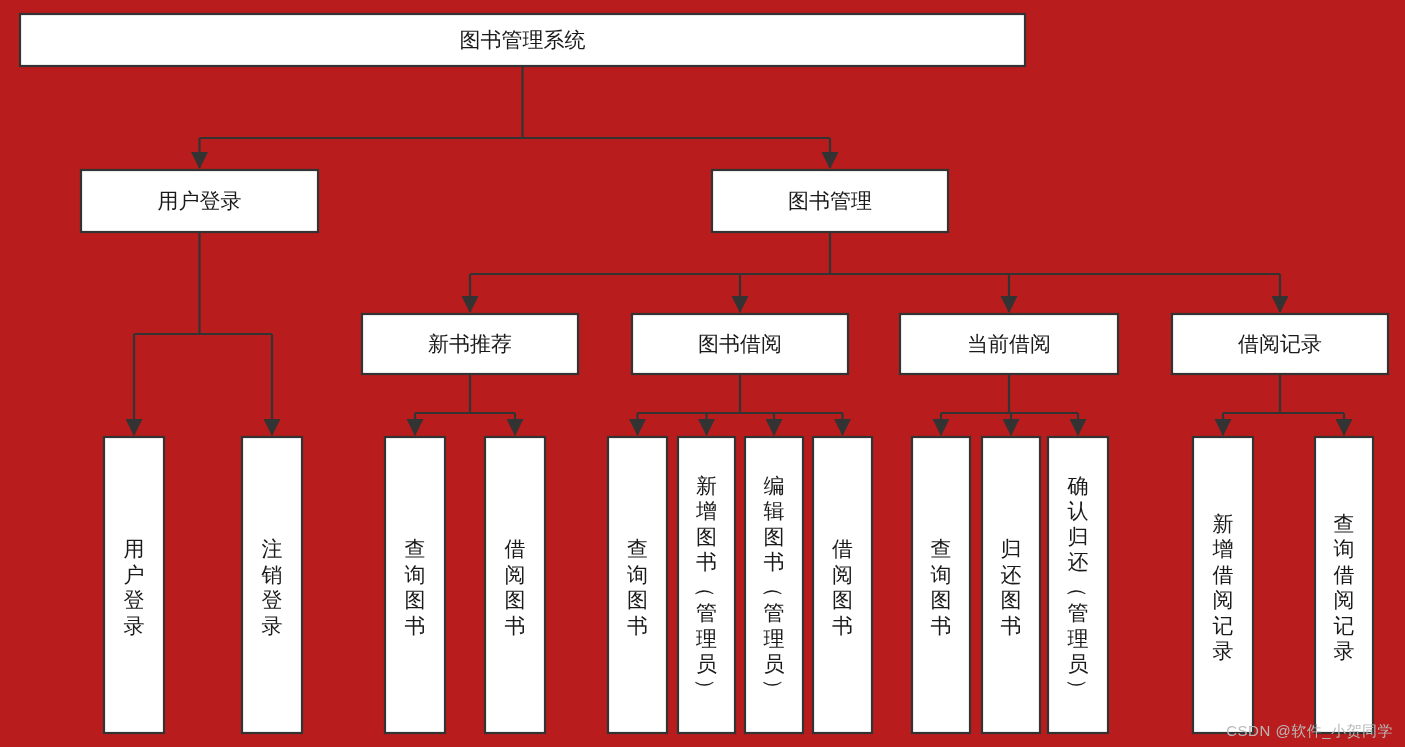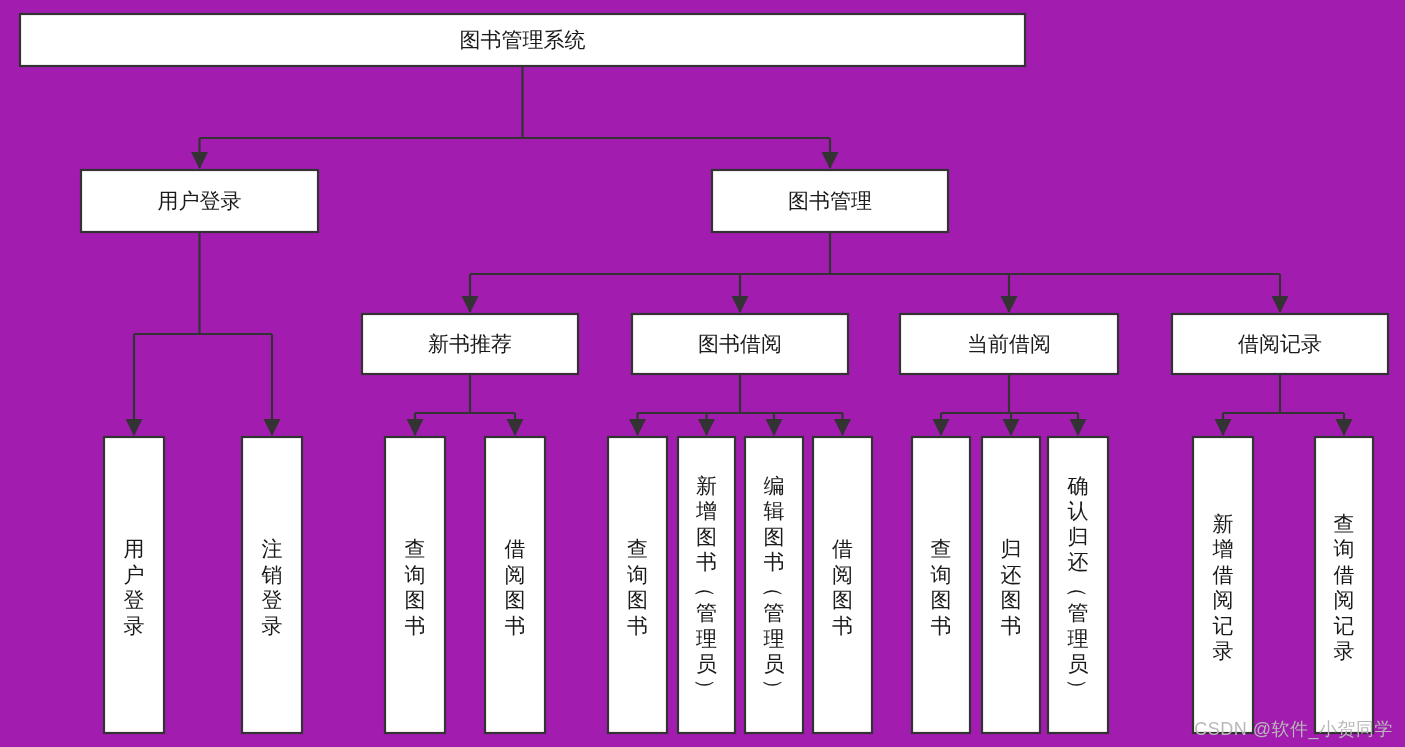--- a/index.html
+++ b/index.html
@@ -10,21 +10,21 @@
   body {
     width: 1405px;
     height: 747px;
     font-family: "Liberation Sans", "DejaVu Sans", sans-serif;
     overflow: hidden;
   }
   #diagram-root {
     position: relative;
     width: 1405px;
     height: 747px;
-    background: #a21caf;
+    background: #b91c1c;
   }
   svg#tree-svg {
     position: absolute;
     left: 0;
     top: 0;
     width: 1405px;
     height: 747px;
     display: block;
   }
   .node-rect {
@@ -47,21 +47,21 @@
     font-size: 21px;
     fill: #1a1a1a;
     text-anchor: middle;
     dominant-baseline: middle;
   }
   .watermark {
     position: absolute;
     right: 12px;
     bottom: 6px;
     font-family: "Liberation Sans", "DejaVu Sans", sans-serif;
-    font-size: 18px;
+    font-size: 15px;
     color: #b8b8b8;
     letter-spacing: 0.5px;
     user-select: none;
     white-space: nowrap;
   }
 </style>
 </head>
 <body>
 
 <div id="diagram-root">

